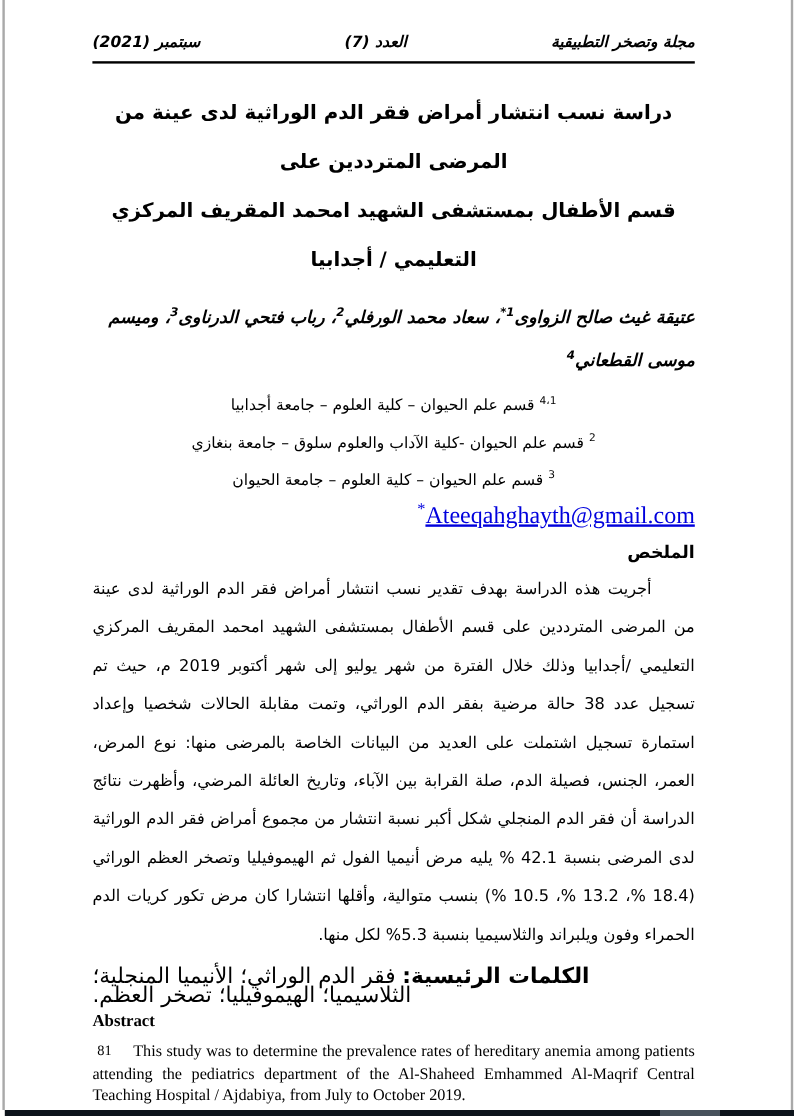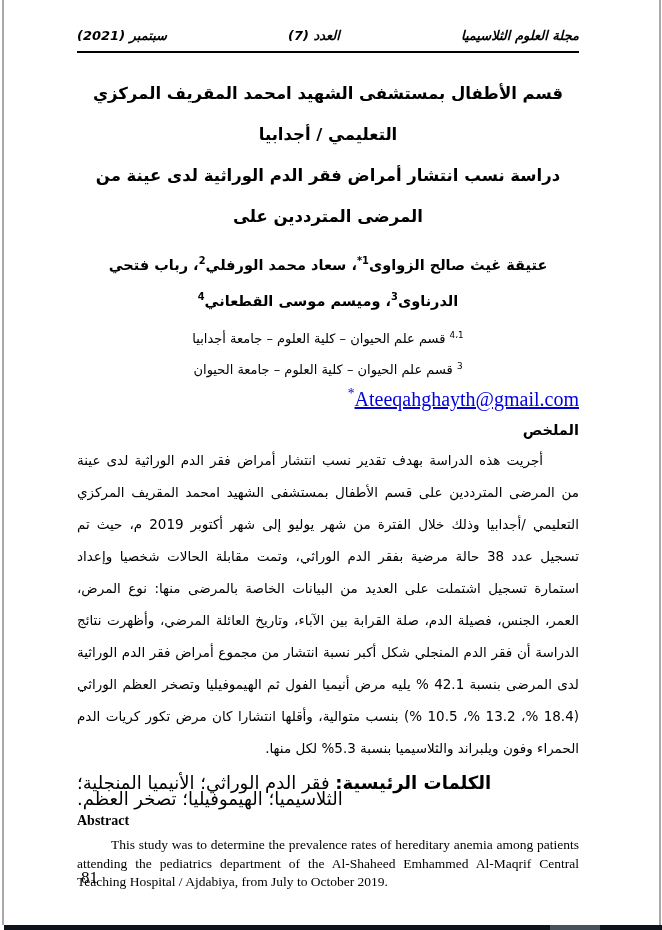--- a/index.html
+++ b/index.html
@@ -24,22 +24,22 @@
     display:flex; flex-direction:row; justify-content:space-between; align-items:baseline;
     direction:rtl;
     font-weight:bold; font-style:italic; font-size:13px;
     padding-bottom:8px; border-bottom:2px solid #000;
   }
   .title {
     margin-top:20px; text-align:center; direction:rtl;
     font-weight:bold; font-size:16.5px; line-height:41px;
   }
   .authors {
-    margin-top:10px; text-align:center; direction:rtl;
-    font-weight:bold; font-size:14.5px; line-height:36px;
+    margin-top:10px; text-align:right; direction:rtl;
+    font-weight:bold; font-size:14.5px; line-height:36px;font-style:italic;
   }
   sup { vertical-align:super; font-size:68%; line-height:0; direction:ltr; unicode-bidi:embed; }
   .affiliations { margin-top:4px; text-align:center; direction:rtl; font-size:13px; line-height:31px; }
   .email-line { margin-top:3px; text-align:right; direction:ltr; font-family:"Liberation Serif", serif; font-size:20px; }
   .email-line sup { color:#0000dd; }
   .email { color:#0000dd; text-decoration:underline; cursor:pointer; }
 
   .h-ar { margin-top:11px; direction:rtl; text-align:right; font-weight:bold; font-size:14.5px; }
   .body-ar {
     margin-top:6px; direction:rtl; text-align:justify;
@@ -51,50 +51,51 @@
   }
   .keywords b { font-weight:bold; }
 
   .h-en { margin-top:6px; font-family:"Liberation Serif", serif; font-weight:bold; font-size:14px; text-align:left; }
   .body-en {
     margin-top:7px; font-family:"Liberation Serif", serif;
     font-size:13.5px; line-height:18.5px; text-align:justify; text-indent:34px;
   }
   .page-number {
     position:absolute; left:81px; top:868px;
-    font-family:"Liberation Serif", serif; font-size:17px;
+    font-family:"Liberation Serif", serif; font-size:12px;
   }
 </style>
 </head>
 <body>
 
 <div class="page">
 
   <div class="edge edge-left"></div>
   <div class="edge edge-right"></div>
 
   <div class="content">
 
     <div class="doc-header">
-      <span>مجلة العلوم الثلاسيميا</span>
+      <span>مجلة وتصخر التطبيقية</span>
       <span>العدد (7)</span>
       <span>سبتمبر (2021)</span>
     </div>
 
     <div class="title">
+      <div>دراسة نسب انتشار أمراض فقر الدم الوراثية لدى عينة من المرضى المترددين على</div>
       <div>قسم الأطفال بمستشفى الشهيد امحمد المقريف المركزي التعليمي / أجدابيا</div>
-      <div>دراسة نسب انتشار أمراض فقر الدم الوراثية لدى عينة من المرضى المترددين على</div>
     </div>
 
     <div class="authors">
       <span><span>عتيقة غيث صالح الزواوى</span><sup>*1</sup><span>، </span></span><span><span>سعاد محمد الورفلي</span><sup>2</sup><span>، </span></span><span><span>رباب فتحي الدرناوى</span><sup>3</sup><span>، </span></span><span><span>وميسم موسى القطعاني</span><sup>4</sup></span>
     </div>
 
     <div class="affiliations">
       <div><sup>4،1</sup><span> قسم علم الحيوان – كلية العلوم – جامعة أجدابيا</span></div>
+      <div><sup>2</sup><span> قسم علم الحيوان -كلية الآداب والعلوم سلوق – جامعة بنغازي</span></div>
       <div><sup>3</sup><span> قسم علم الحيوان – كلية العلوم – جامعة الحيوان</span></div>
     </div>
 
     <div class="email-line">
       <sup>*</sup><a class="email">Ateeqahghayth@gmail.com</a>
     </div>
 
     <div class="h-ar">الملخص</div>
 
     <p class="body-ar">أجريت هذه الدراسة بهدف تقدير نسب انتشار أمراض فقر الدم الوراثية لدى عينة من المرضى المترددين على قسم الأطفال بمستشفى الشهيد امحمد المقريف المركزي التعليمي /أجدابيا وذلك خلال الفترة من شهر يوليو إلى شهر أكتوبر 2019 م، حيث تم تسجيل عدد 38 حالة مرضية بفقر الدم الوراثي، وتمت مقابلة الحالات شخصيا وإعداد استمارة تسجيل اشتملت على العديد من البيانات الخاصة بالمرضى منها: نوع المرض، العمر، الجنس، فصيلة الدم، صلة القرابة بين الآباء، وتاريخ العائلة المرضي، وأظهرت نتائج الدراسة أن فقر الدم المنجلي شكل أكبر نسبة انتشار من مجموع أمراض فقر الدم الوراثية لدى المرضى بنسبة 42.1 % يليه مرض أنيميا الفول ثم الهيموفيليا وتصخر العظم الوراثي (18.4 %، 13.2 %، 10.5 %) بنسب متوالية، وأقلها انتشارا كان مرض تكور كريات الدم الحمراء وفون ويلبراند والثلاسيميا بنسبة 5.3% لكل منها.</p>

